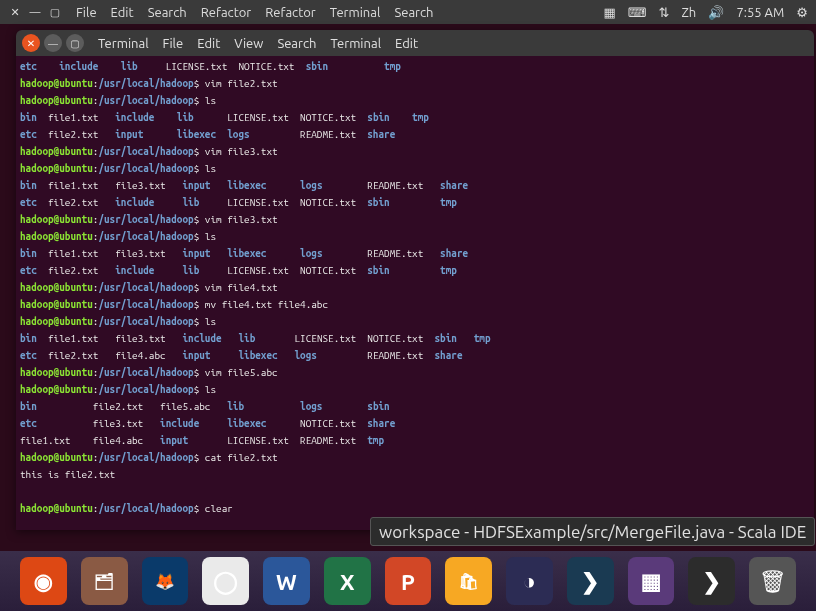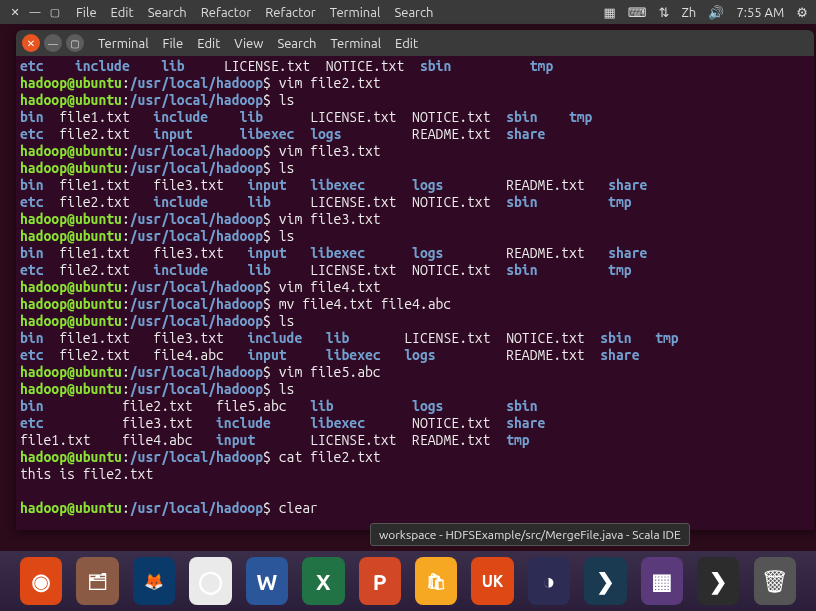--- a/index.html
+++ b/index.html
@@ -60,21 +60,21 @@
   font-size: 10px;
   color: #3a3a3a;
 }
 .win-btn.close { background: #e95420; color: #fff; }
 .win-btn.min { background: #5c5c5c; color: #ddd; }
 .win-btn.max { background: #5c5c5c; color: #ddd; }
 .term-body {
   flex: 1;
   background: #300a24;
   padding: 2px 4px;
-  font-size: 14px;
+  font-size: 10px;
   line-height: 17px;
   color: #eeeeec;
   white-space: pre;
   overflow: hidden;
 }
 .c-blue { color: #729fcf; font-weight: bold; }
 .c-white { color: #eeeeec; }
 .c-user { color: #8ae234; font-weight: bold; }
 .c-path { color: #729fcf; font-weight: bold; }
 .c-dollar { color: #eeeeec; }
@@ -98,21 +98,21 @@
   color: #fff;
 }
 .dock-trash { margin-left: auto; }
 .tooltip {
   position: absolute;
   left: 370px;
   bottom: 65px;
   background: #2c2c2c;
   color: #e0e0e0;
   padding: 4px 8px;
-  font-size: 12px;
+  font-size: 17px;
   border-radius: 3px;
   border: 1px solid #555;
   font-family: "Ubuntu", sans-serif;
 }
 .icn { display: inline-block; }
 </style>
 </head>
 <body>
 
 <div class="desktop-menubar">
@@ -190,19 +190,18 @@
 
 <div class="dock" id="dock">
   <div class="dock-item" style="background: rgb(221, 72, 20); font-weight: bold; font-size: 22px;">◉</div>
     <div class="dock-item" style="background: rgb(138, 90, 68); font-weight: bold; font-size: 16px;">🗂</div>
     <div class="dock-item" style="background: rgb(10, 58, 106); font-weight: bold; font-size: 16px;">🦊</div>
     <div class="dock-item" style="background: rgb(234, 234, 234); font-weight: bold; font-size: 22px;">◯</div>
     <div class="dock-item" style="background: rgb(43, 87, 154); font-weight: bold; font-size: 22px;">W</div>
     <div class="dock-item" style="background: rgb(33, 115, 70); font-weight: bold; font-size: 22px;">X</div>
     <div class="dock-item" style="background: rgb(210, 71, 38); font-weight: bold; font-size: 22px;">P</div>
     <div class="dock-item" style="background: rgb(247, 168, 35); font-weight: bold; font-size: 16px;">🛍</div>
-    <div class="dock-item" style="background: rgb(221, 72, 20); font-weight: bold; font-size: 16px;">UK</div>
     <div class="dock-item" style="background: rgb(44, 44, 84); font-weight: bold; font-size: 22px;">◑</div>
     <div class="dock-item" style="background: rgb(26, 58, 82); font-weight: bold; font-size: 22px;">❯</div>
     <div class="dock-item" style="background: rgb(90, 58, 122); font-weight: bold; font-size: 22px;">▦</div>
     <div class="dock-item" style="background: rgb(44, 44, 44); font-weight: bold; font-size: 22px;">❯</div>
     <div class="dock-item dock-trash" style="background:#555">🗑</div>
 </div>
 
 </body></html>

